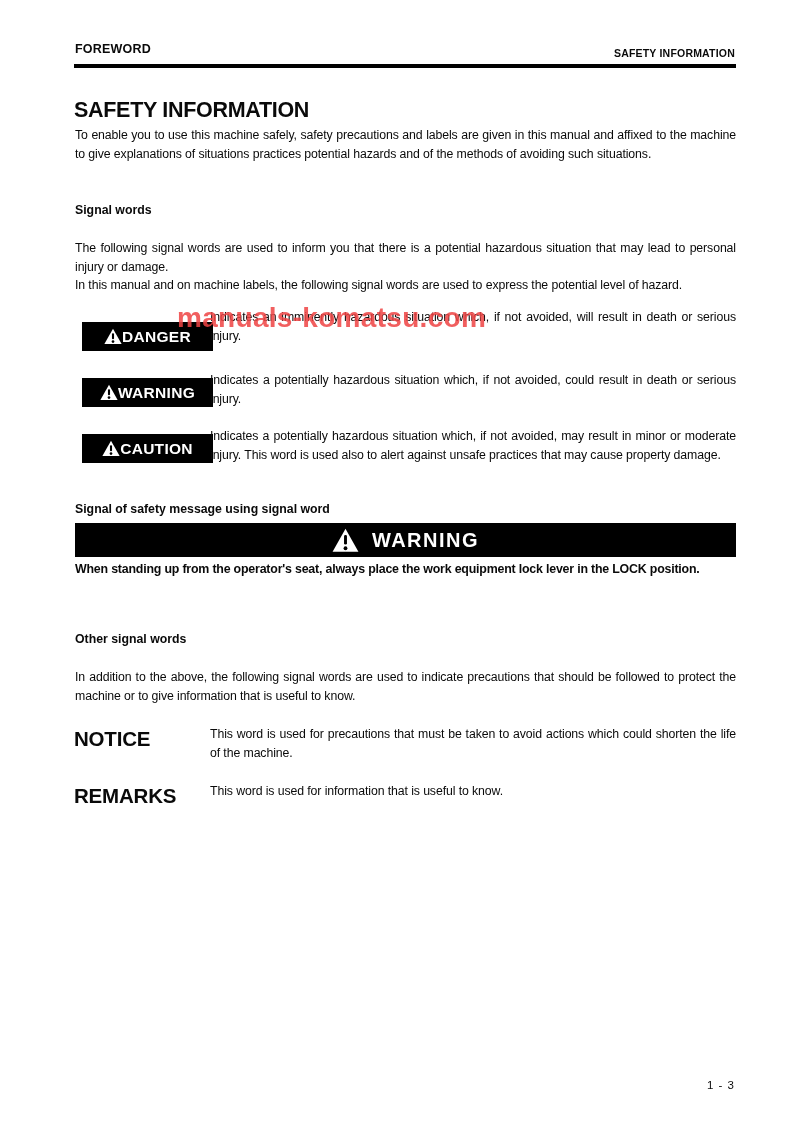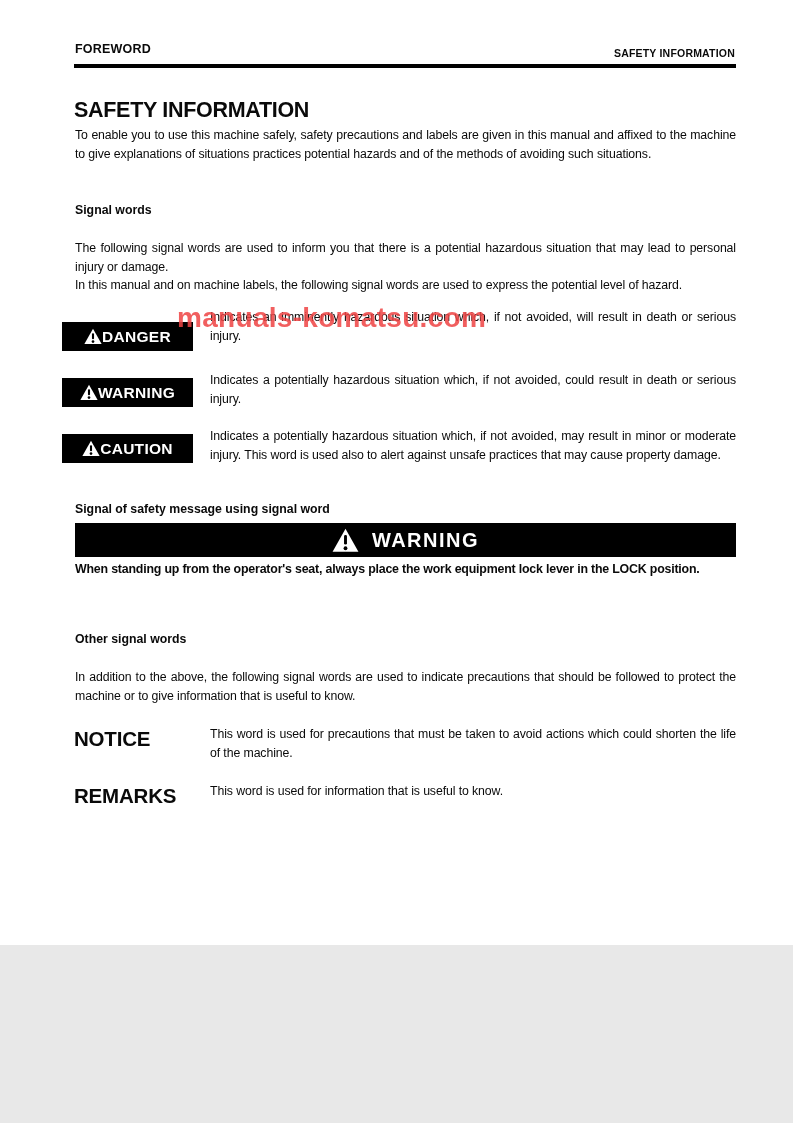--- a/index.html
+++ b/index.html
@@ -1,37 +1,37 @@
 <!DOCTYPE html>
 <html><head>
 <meta charset="utf-8">
 <style>
   html,body { margin:0; padding:0; background:#e8e8e8; }
   .page {
-    position:relative; width:793px; height:945px; margin:0 auto;
+    position:relative; width:793px; height:1123px; margin:0 auto;
     background:#ffffff; overflow:hidden;
     font-family:"Liberation Sans", sans-serif; color:#0a0a0a;
   }
   .abs { position:absolute; }
 
   #hdr-left  { left:75px; top:42px; font-size:12.5px; font-weight:bold; letter-spacing:0.2px; }
   #hdr-right { right:58px; top:47px; font-size:10.5px; font-weight:bold; letter-spacing:0.2px; }
   #rule      { left:74px; top:64px; width:662px; height:4px; background:#000; }
 
   #title { left:74px; top:98px; font-size:21.5px; font-weight:bold; letter-spacing:-0.3px; }
 
   .body-text { font-size:12.3px; line-height:18.6px; letter-spacing:-0.1px; }
   .just { text-align:justify; }
 
   #intro      { left:75px; top:126px; width:661px; }
   #sw-heading { left:75px; top:203px; font-size:12.3px; font-weight:bold; }
   #sw-paras   { left:75px; top:239px; width:661px; }
 
   .sig-box {
-    left:62px; width:131px; height:29px; background:#000; color:#fff;
+    left:82px; width:131px; height:29px; background:#000; color:#fff;
     display:flex; align-items:center; justify-content:center; 
   }
   .sig-box .lbl { font-weight:bold; font-size:15.5px; letter-spacing:0.3px; }
   #box-danger  { top:322px; }
   #box-warning { top:378px; }
   #box-caution { top:434px; }
 
   .sig-text { left:210px; width:526px; font-size:12.3px; line-height:18.8px; letter-spacing:-0.1px; }
   #txt-danger  { top:308px; }
   #txt-warning { top:371px; }

